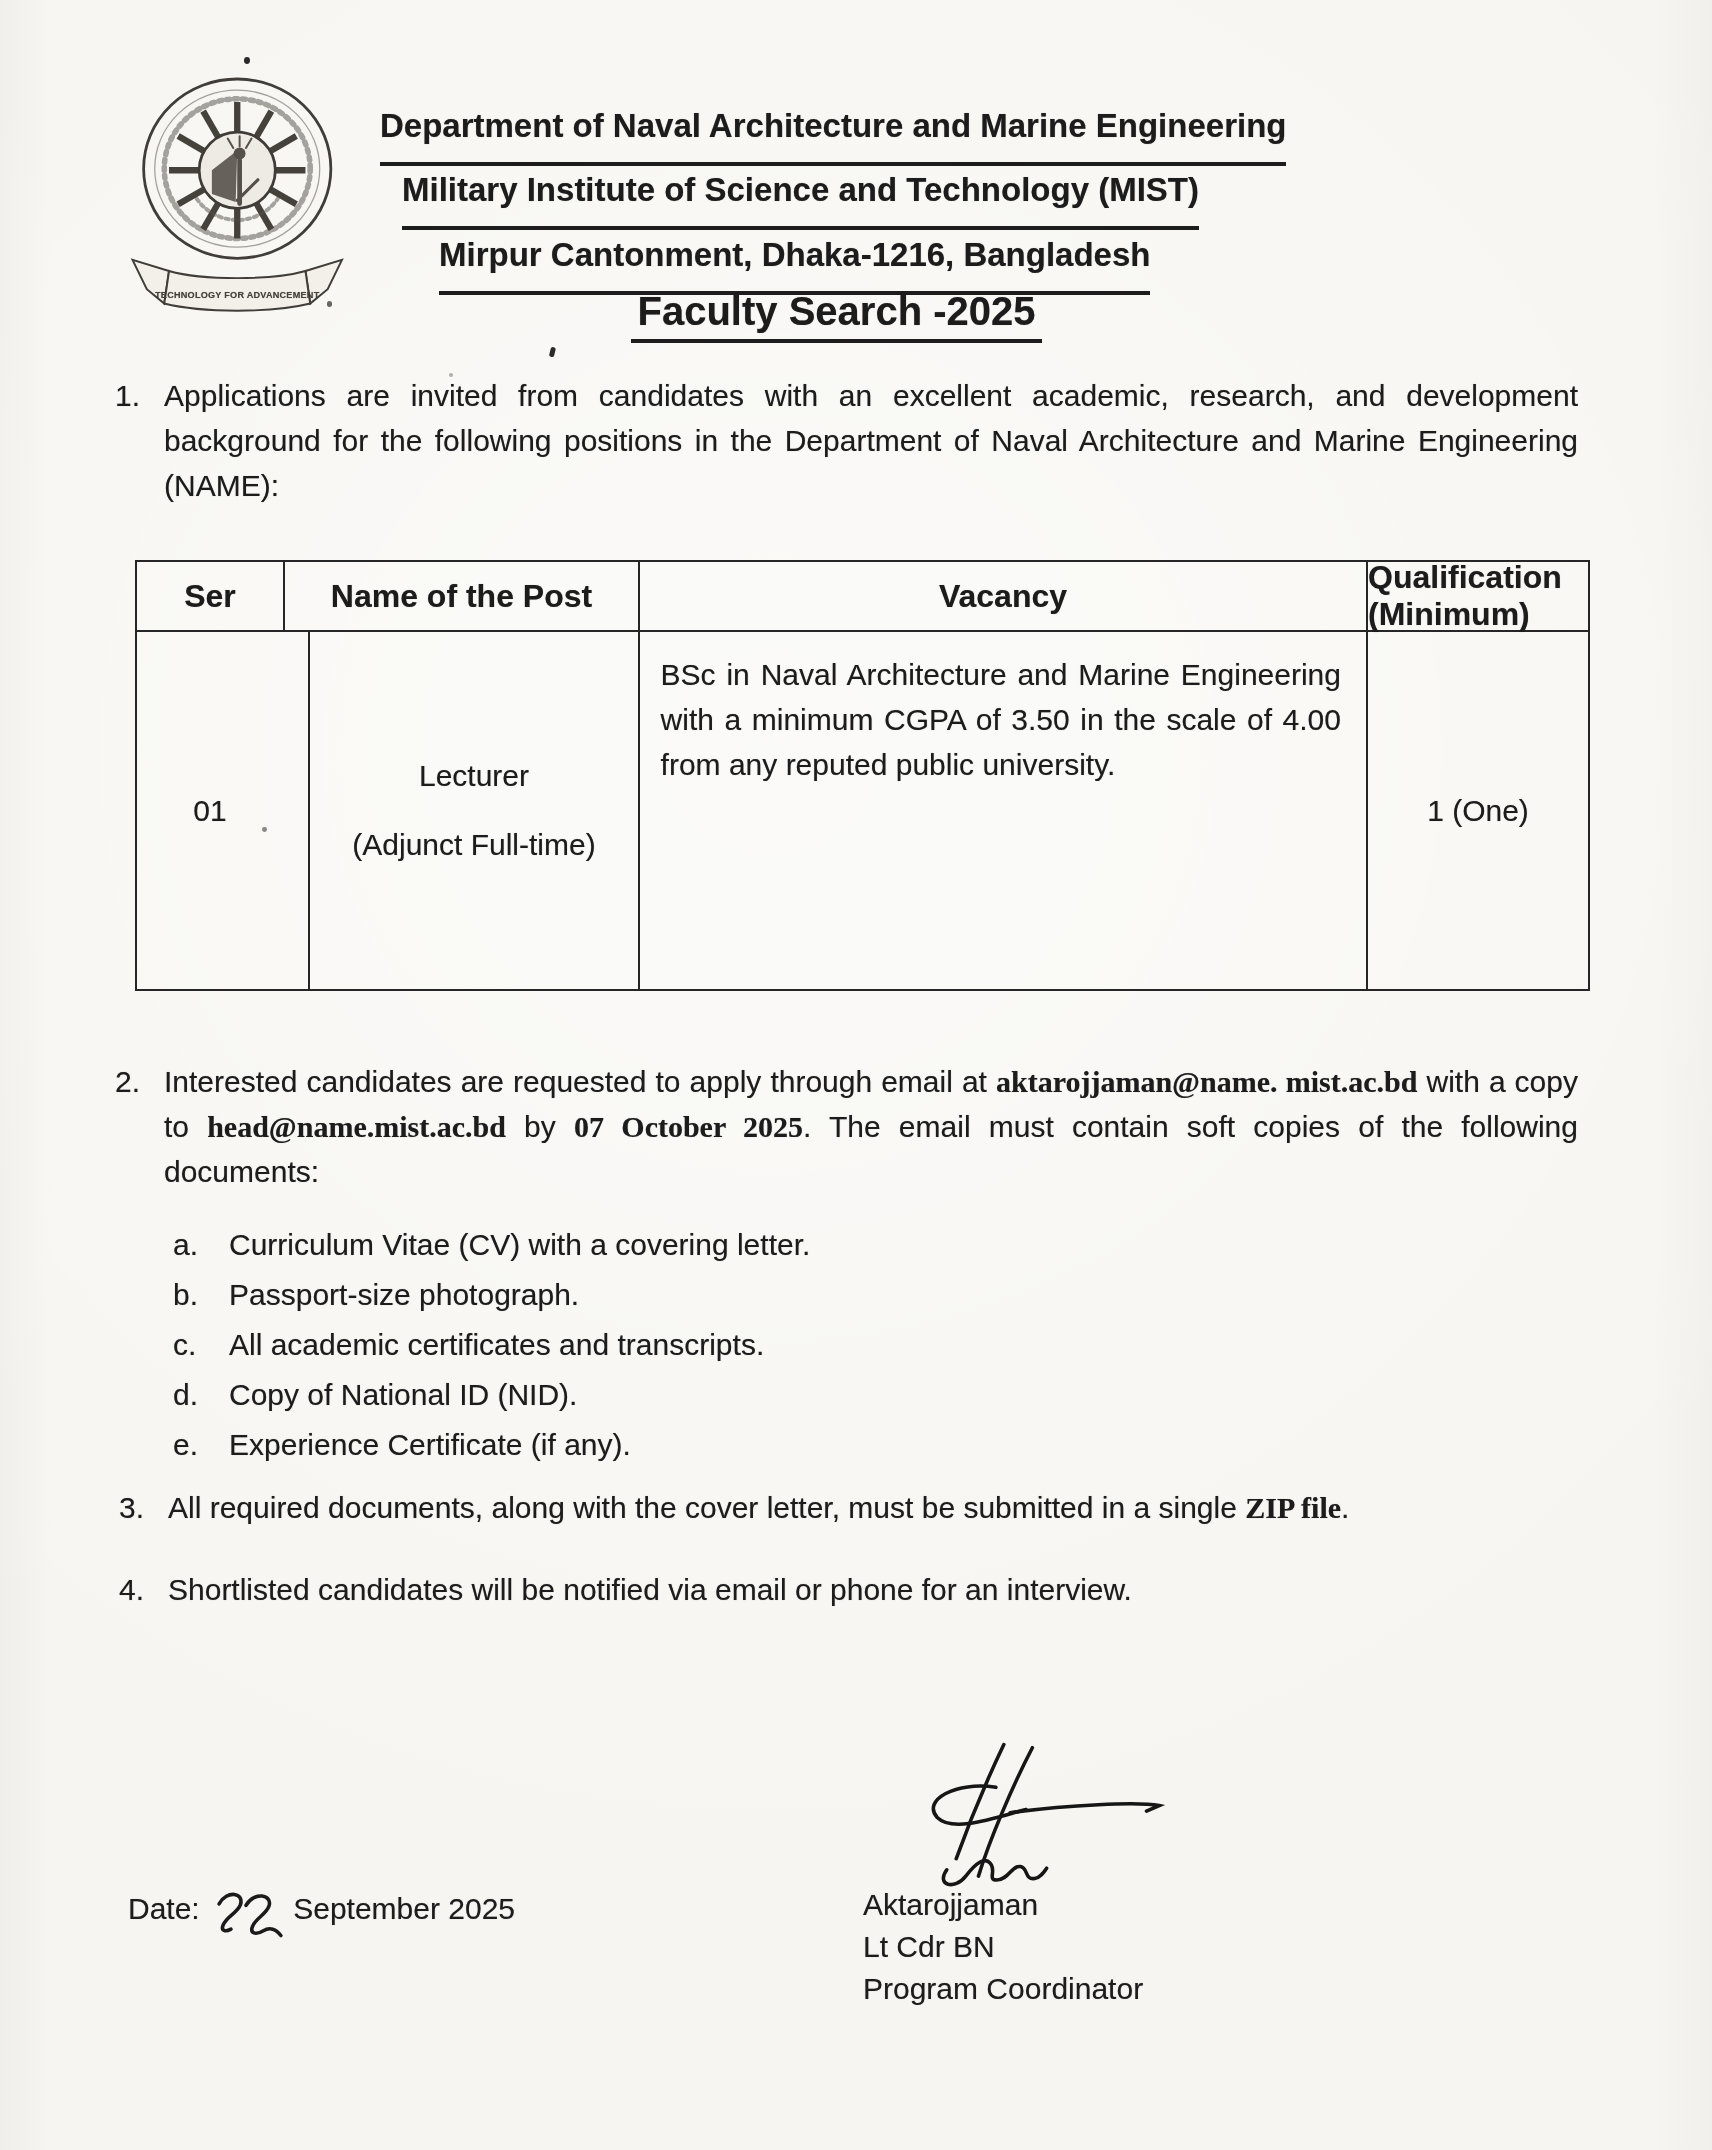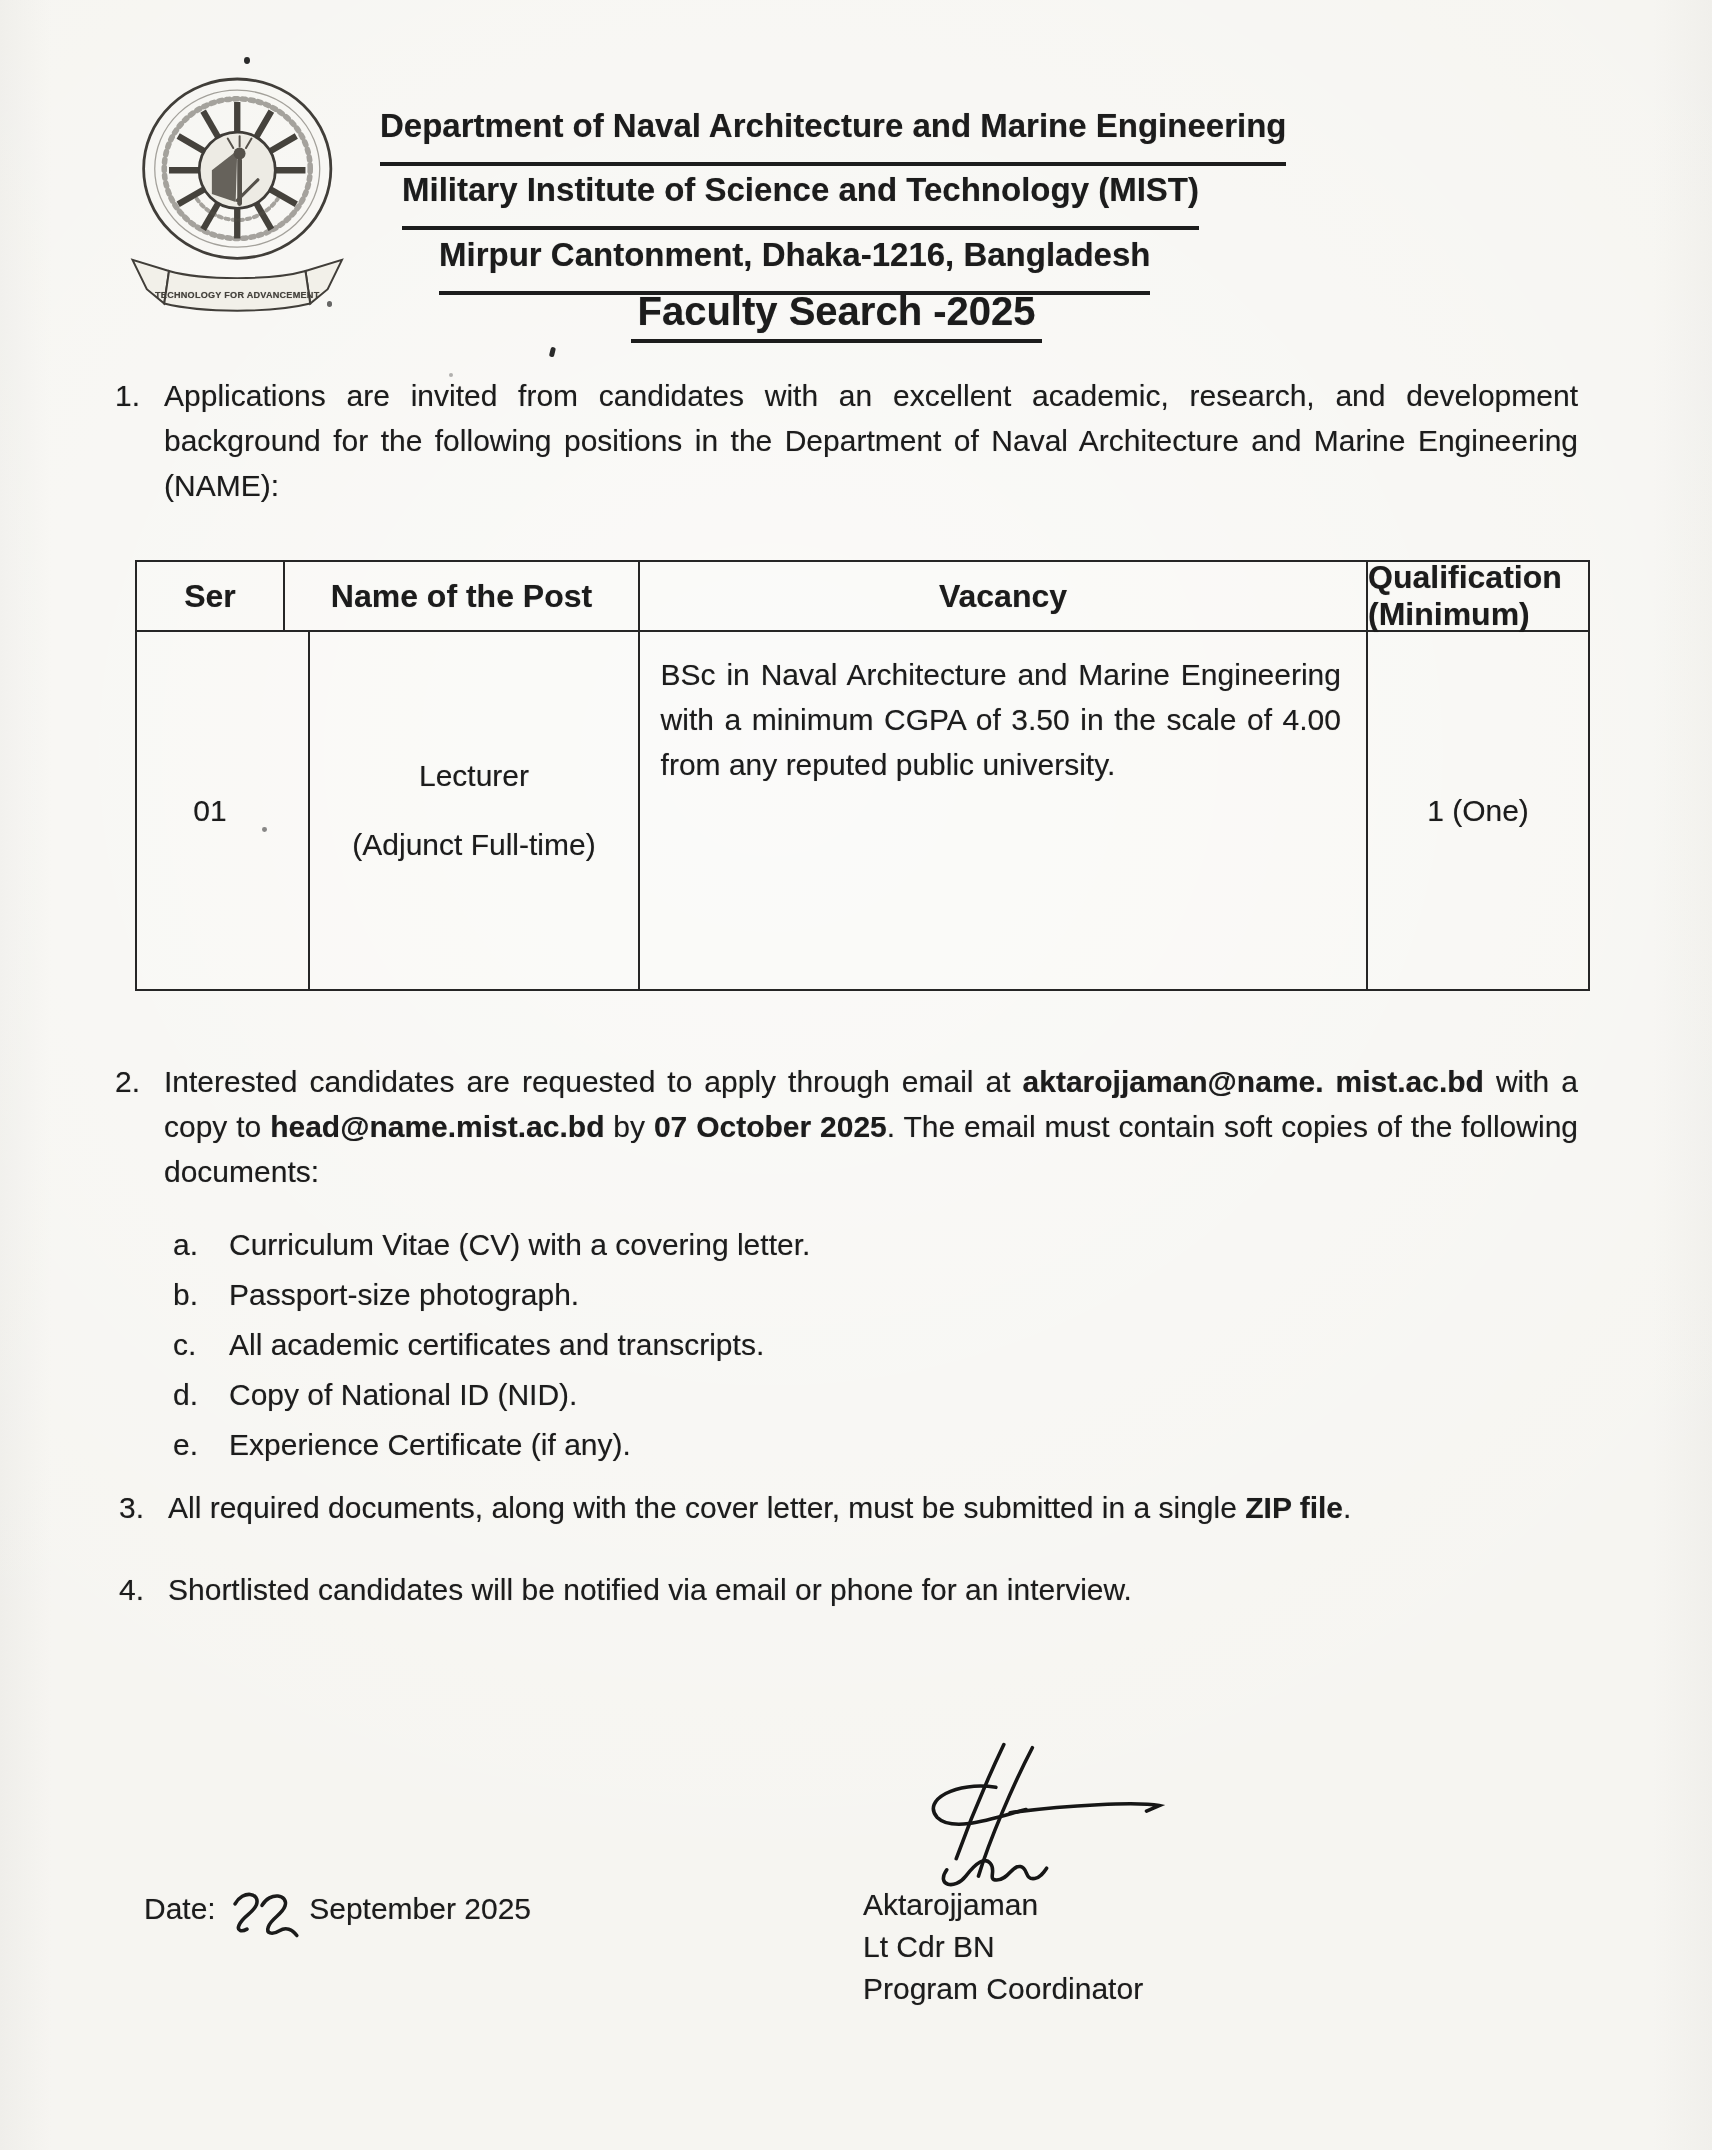--- a/index.html
+++ b/index.html
@@ -39,21 +39,21 @@
 
   
   .numpara{display:flex;align-items:flex-start;}
   .num{flex:0 0 49px;font-size:30px;line-height:45px;}
   .ptext{flex:1;font-size:30px;line-height:45px;text-align:justify;text-justify:inter-word;}
   .ptext.left{text-align:left;}
   .para1{left:115px;top:373px;width:1463px;}
   .para2{left:115px;top:1059px;width:1463px;}
   .para3{left:119px;top:1485px;width:1491px;}
   .para4{left:119px;top:1567px;width:1491px;}
-  b{font-weight:700;}
+  b{font-weight:700;font-family:Liberation Serif, serif;}
 
   
   .jobtable{
     left:135px;top:560px;width:1451px;
     display:grid;
     grid-template-columns:146px 355px 728px 1fr;
     border:2.4px solid #262626;
     background:rgba(255,255,255,0.15);
   }
   .cell{font-size:30px;}
@@ -67,21 +67,21 @@
   .post-cell{display:flex;flex-direction:column;align-items:center;justify-content:center;gap:35px;text-align:center;margin-left:25px;}
   .qual-cell{padding:20px 25px 20px 20.6px;line-height:45px;text-align:justify;text-justify:inter-word;}
   .qual-p2{margin-top:22px;}
 
   
   .doclist{left:173px;top:1220px;width:1190px;}
   .doclist-row{display:flex;font-size:30px;line-height:50px;}
   .doclist-letter{flex:0 0 56px;}
 
   
-  .dateline{left:144px;top:1886px;font-size:30px;line-height:45px;display:flex;align-items:flex-start;}
+  .dateline{left:128px;top:1886px;font-size:30px;line-height:45px;display:flex;align-items:flex-start;}
   .date-hand{width:76px;height:67px;margin:0 9.5px 0 8px;margin-top:-3.2px;}
   .sig-scribble{left:877px;top:1738px;width:325px;height:151px;}
   .sigblock{left:863px;top:1884px;font-size:30px;line-height:42px;}
 
   
   .speck{position:absolute;background:#2a2a2a;border-radius:50%;}
   .speck.s1{left:244px;top:57px;width:6.3px;height:7.1px;}
   .speck.s2{left:550px;top:347px;width:4.8px;height:9.5px;border-radius:2.4px;transform:rotate(14deg);}
   .speck.s3{left:262px;top:827px;width:4.8px;height:4.8px;opacity:.55;}
   .speck.s4{left:449px;top:373px;width:4px;height:4px;opacity:.35;}

